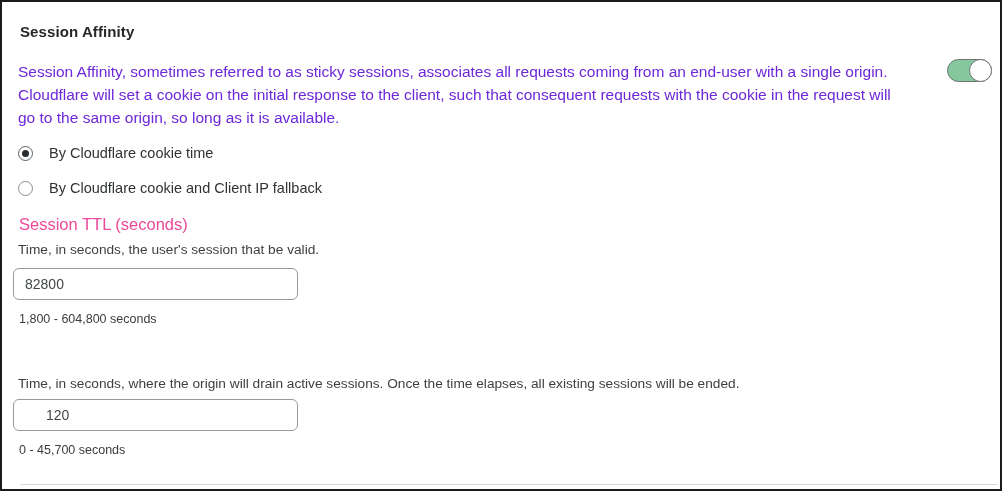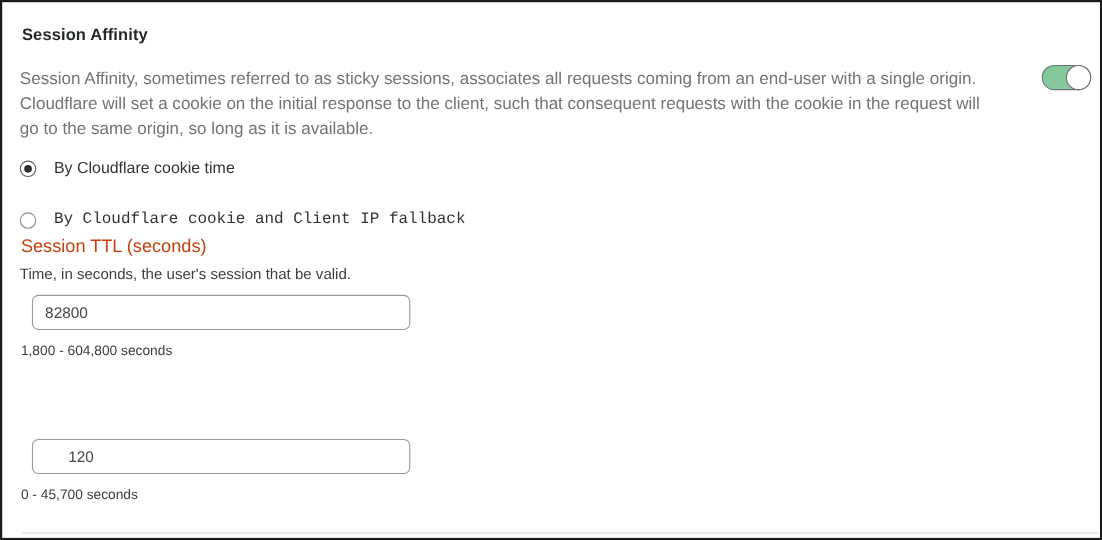--- a/index.html
+++ b/index.html
@@ -23,21 +23,21 @@
     font-weight: 700;
     color: #25282a;
     letter-spacing: 0.1px;
   }
   .intro {
     position: absolute;
     left: 16px; top: 58px;
     width: 893px;
     font-size: 15.5px;
     line-height: 23.2px;
-    color: #737373;
+    color: #6d28d9;
   }
   
   .toggle {
     position: absolute;
     left: 945px; top: 57px;
     width: 45px; height: 23px;
     background: #85c89d;
     border: 1px solid #6f7274;
     border-radius: 12px;
     cursor: pointer;
@@ -52,21 +52,21 @@
   }
   
   .radio-row {
     position: absolute;
     left: 16px;
     display: flex;
     align-items: center;
     cursor: pointer;
   }
   .radio-row.first  { top: 143px; }
-  .radio-row.second { top: 190px; font-family: Liberation Mono, monospace; }
+  .radio-row.second { top: 178px; }
   .radio-circle {
     width: 15px; height: 15px;
     border: 1.6px solid #5c5f61;
     border-radius: 50%;
     display: inline-flex;
     align-items: center;
     justify-content: center;
     background: #fff;
     flex: 0 0 auto;
   }
@@ -79,21 +79,21 @@
   .radio-label {
     margin-left: 16px;
     font-size: 14.5px;
     color: #303335;
   }
   
   .field-label {
     position: absolute;
     left: 17px;
     font-size: 16.5px;
-    color: #c2410c;
+    color: #ec4899;
   }
   .field-label.ttl { top: 213px; }
   .highlight-wrap {
     position: absolute;
     left: 5px; top: 338px;
     border: 3px dashed #ec9b2c;
     border-radius: 18px;
     padding: 3px 12px 4px 10px;
   }
   .highlight-wrap .field-label-inner {
@@ -104,22 +104,22 @@
   .field-help {
     position: absolute;
     left: 16px;
     font-size: 13.7px;
     color: #3c3f41;
   }
   .field-help.ttl   { top: 240px; }
   .field-help.drain { top: 374px; width: 750px; white-space: nowrap; }
   .ttl-input {
     position: absolute;
-    left: 27px;
-    width: 344px; height: 32px;
+    left: 11px;
+    width: 285px; height: 32px;
     border: 1px solid #979a9c;
     border-radius: 6px;
     padding: 0 10px 0 11px;
     font-family: "Liberation Sans", "DejaVu Sans", sans-serif;
     font-size: 14px;
     color: #43474a;
     background: #ffffff;
     outline: none;
   }
   .ttl-input.ttl   { top: 266px; }
@@ -167,20 +167,21 @@
 
   <div class="field-label ttl">Session TTL (seconds)</div>
 
   <div class="field-help ttl">Time, in seconds, the user's session that be valid.</div>
 
   <input class="ttl-input ttl" type="text" value="82800" style="">
 
   <div class="range-hint ttl">1,800 - 604,800 seconds</div>
 
 
+  <div class="field-help drain">Time, in seconds, where the origin will drain active sessions. Once the time elapses, all existing sessions will be ended.</div>
 
   <input class="ttl-input drain" type="text" value="120" style="">
 
   <div class="range-hint drain">0 - 45,700 seconds</div>
 
   <div class="divider"></div>
 
 </div>
 
 </body></html>

